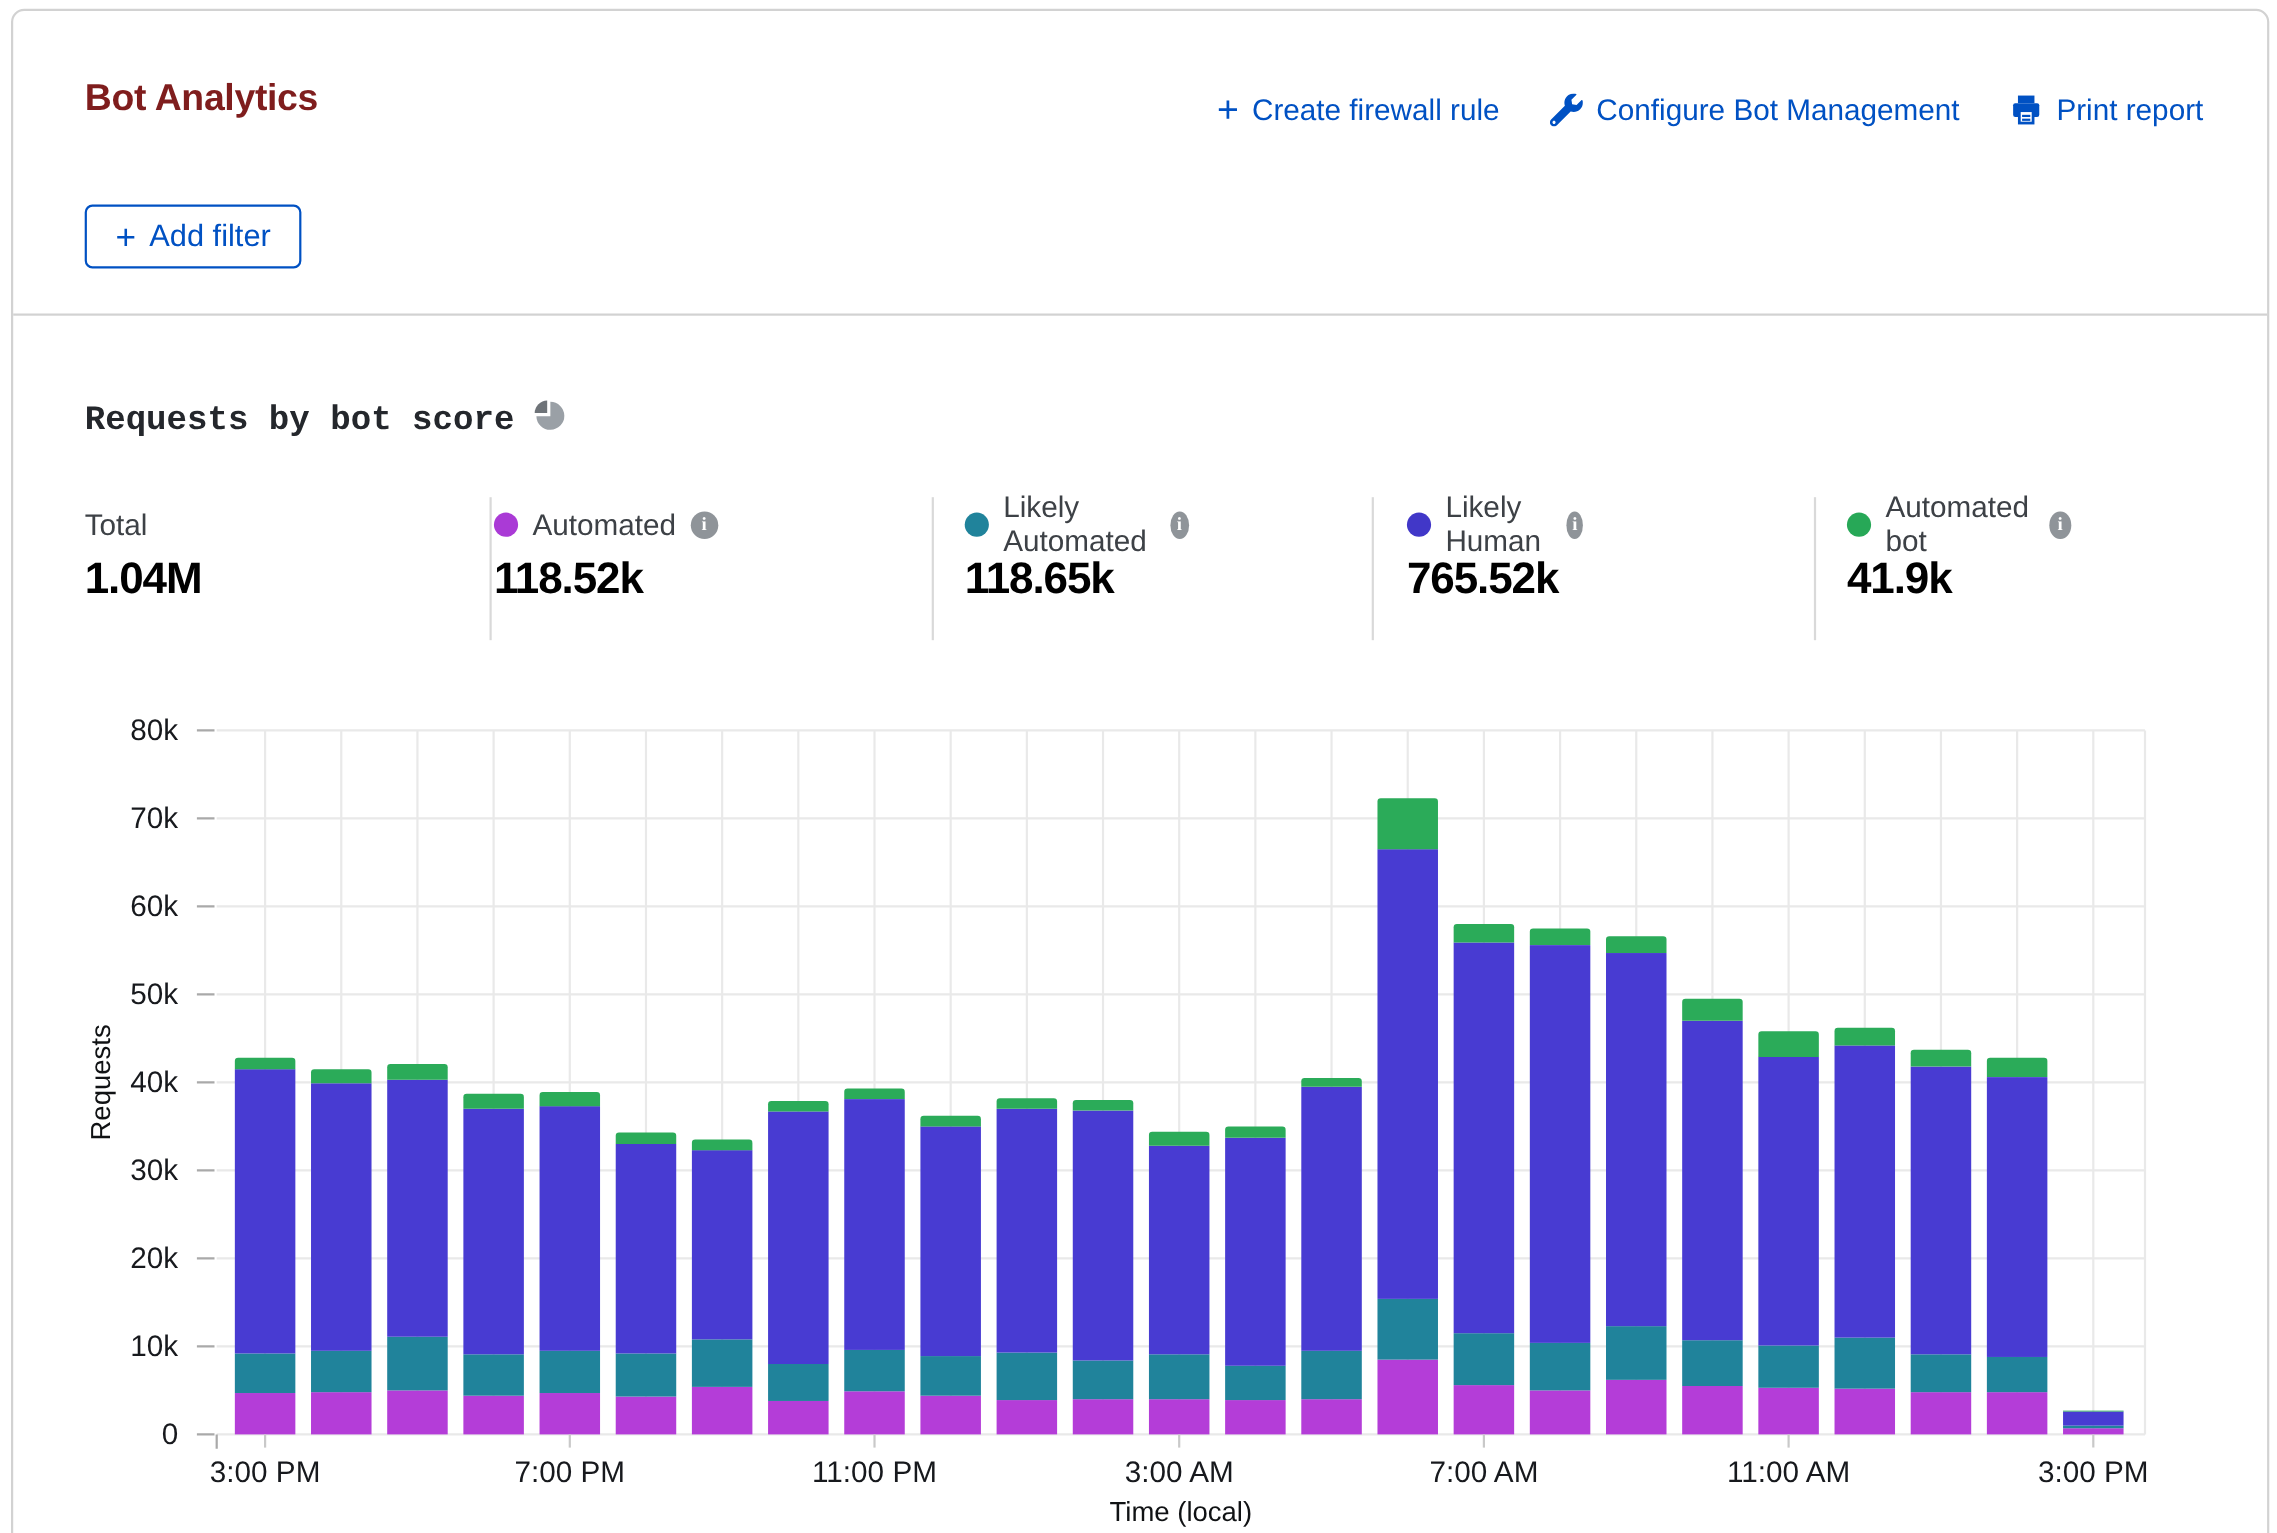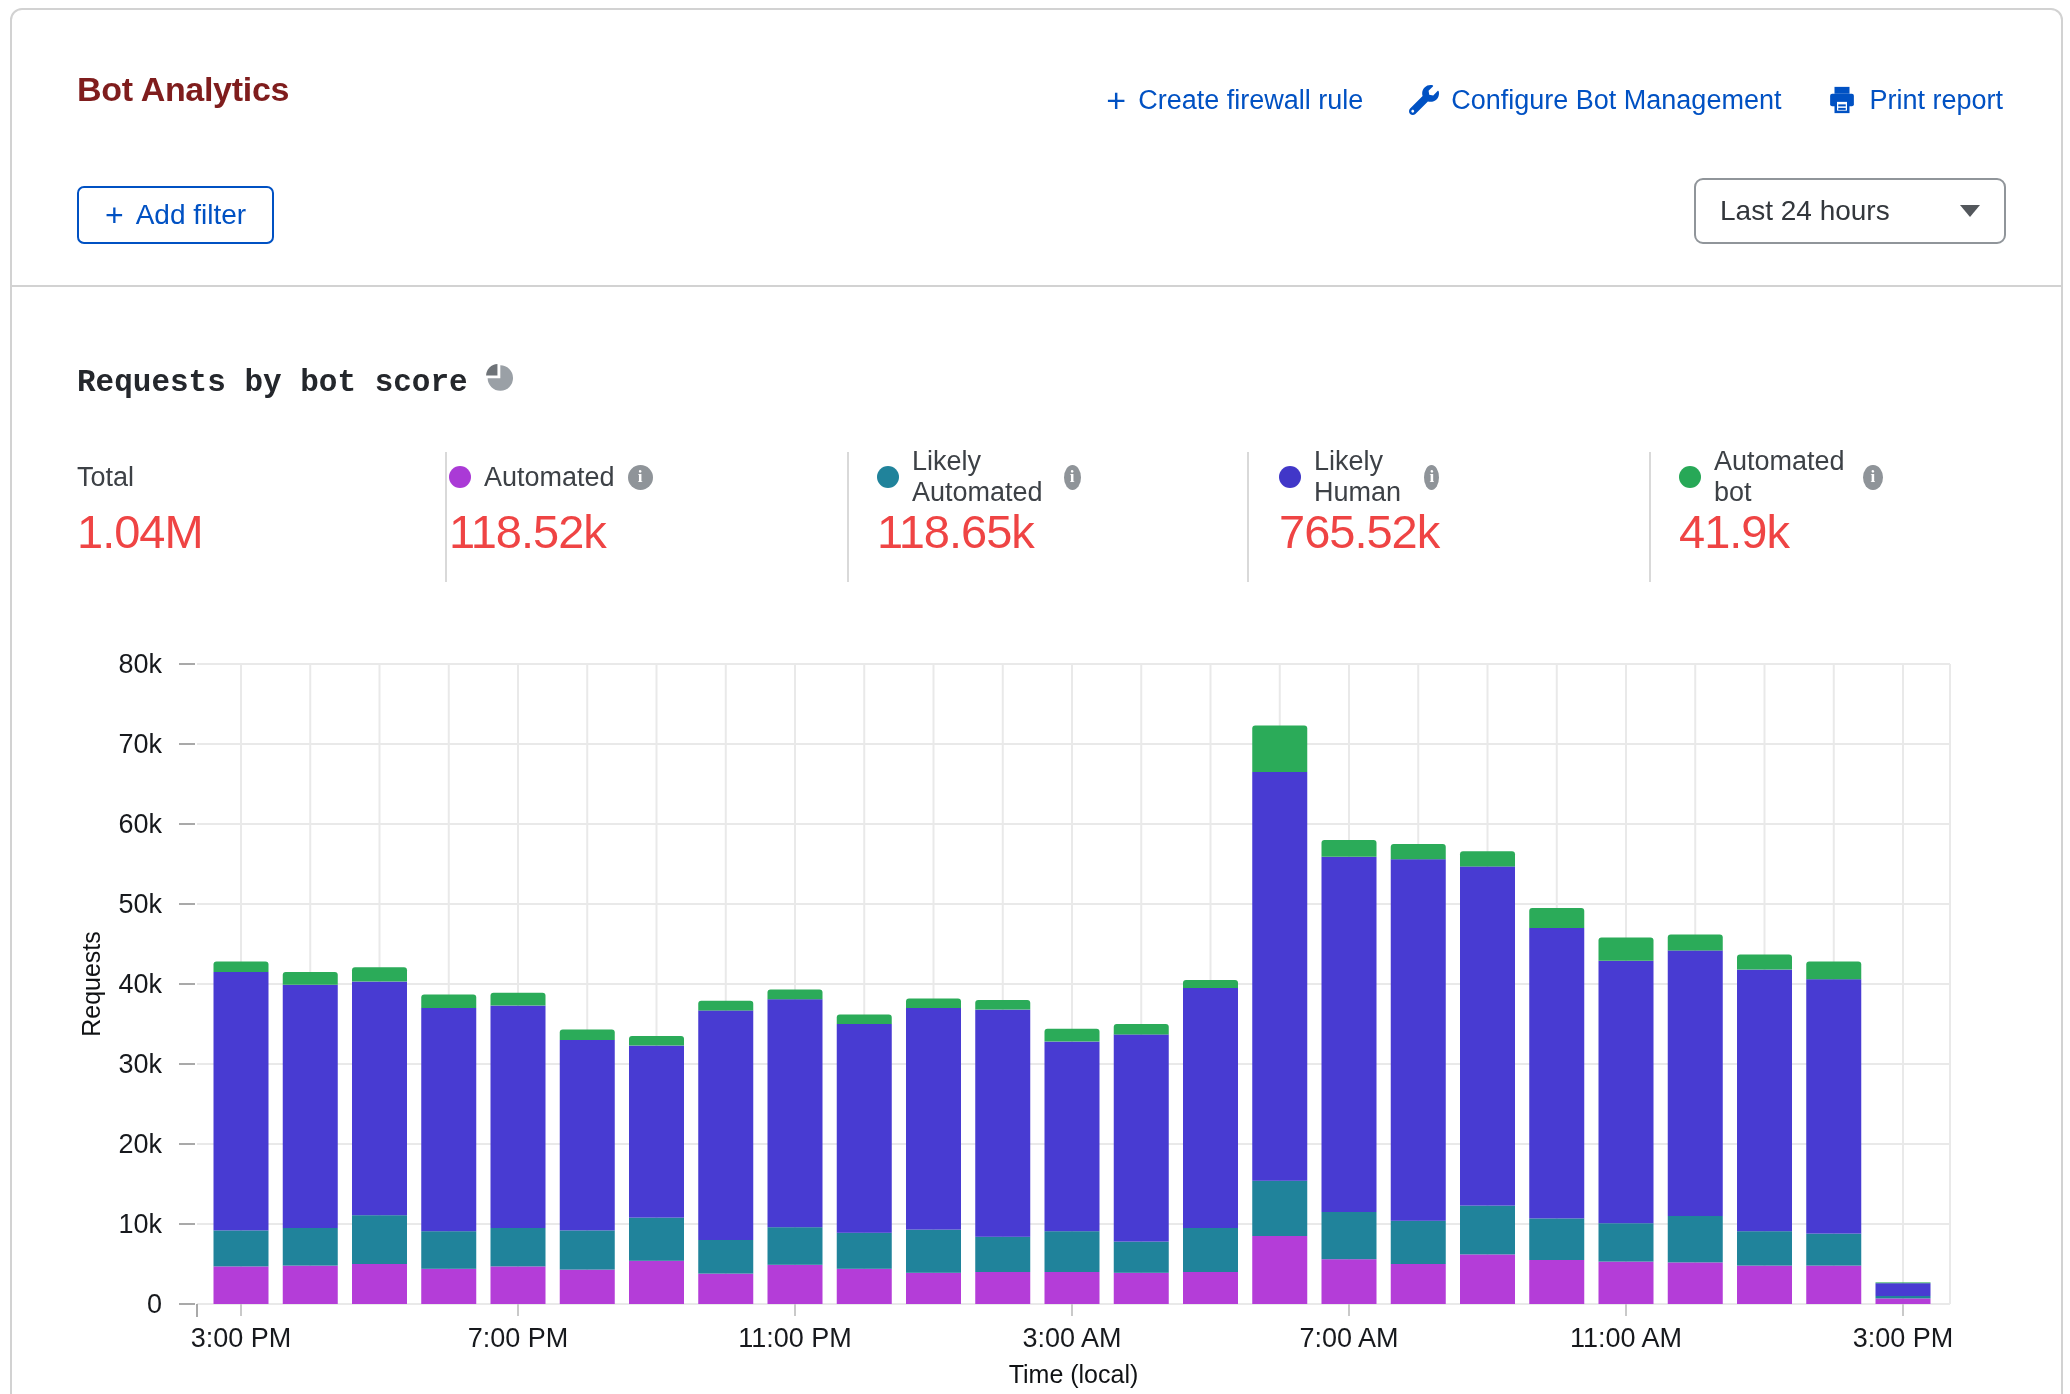--- a/index.html
+++ b/index.html
@@ -26,21 +26,21 @@
   .section-title{position:absolute;left:65px;top:352px;font-size:31px;font-weight:700;color:#24272c;
         display:flex;align-items:center;gap:16px;font-family:Liberation Mono, monospace;}
   .stats{position:absolute;left:0;top:0;}
   .stat{position:absolute;}
   .stat .labelrow{display:flex;align-items:center;gap:13px;height:30px;}
   .stat .dot{width:22px;height:22px;border-radius:50%;flex:0 0 auto;}
   .stat .slabel{font-size:27px;color:#3d4146;}
   .info-icon{width:25px;height:25px;border-radius:50%;background:#8f9499;color:#fff;display:inline-flex;
         align-items:center;justify-content:center;font-size:17px;font-weight:700;
         font-family:"Liberation Serif",serif;cursor:pointer;}
-  .stat .svalue{margin-top:12px;font-size:47px;font-weight:400;letter-spacing:-1px;color:#ef4444;}
+  .stat .svalue{margin-top:12px;font-size:40px;font-weight:700;letter-spacing:-1px;color:#000000;}
   .vsep{position:absolute;top:442px;width:0;height:130px;border-left:2px solid #d9d9d9;}
   #chart{position:absolute;left:50px;top:617px;}
   text{font-family:"Liberation Sans",sans-serif;}
 </style>
 </head>
 <body>
 
 <div id="page">
   <div id="card">
 
@@ -71,24 +71,20 @@
         </span>
         <span>Print report</span>
       </div>
     </div>
 
     <button class="btn-add">
       <span class="plus-glyph">+</span>
       <span>Add filter</span>
     </button>
 
-    <div class="select">
-      <span>Last 24 hours</span>
-      <span class="caret"></span>
-    </div>
 
     <div class="divider"></div>
 
     <div class="section-title">
       <span>Requests by bot score</span>
       <span>
         <svg width="31" height="31" viewBox="0 0 30 30">
           <path d="M15.8,15.8 L15.8,3.2 A12.3,12.3 0 1 1 3.5,15.8 Z" fill="#9aa0a6"></path>
           <path d="M13,13 L13,2 A11.3,11.3 0 0 0 2,13 Z" fill="#6e7378"></path>
         </svg>

